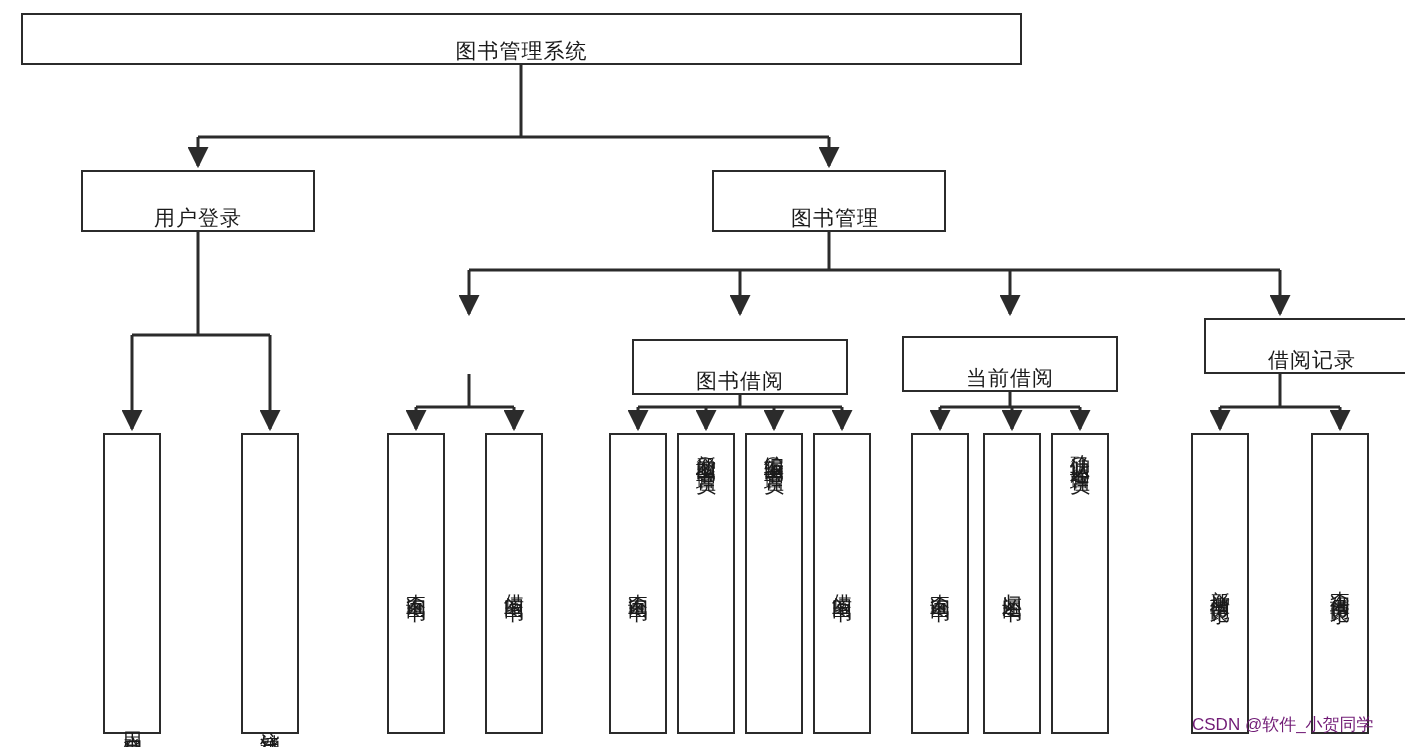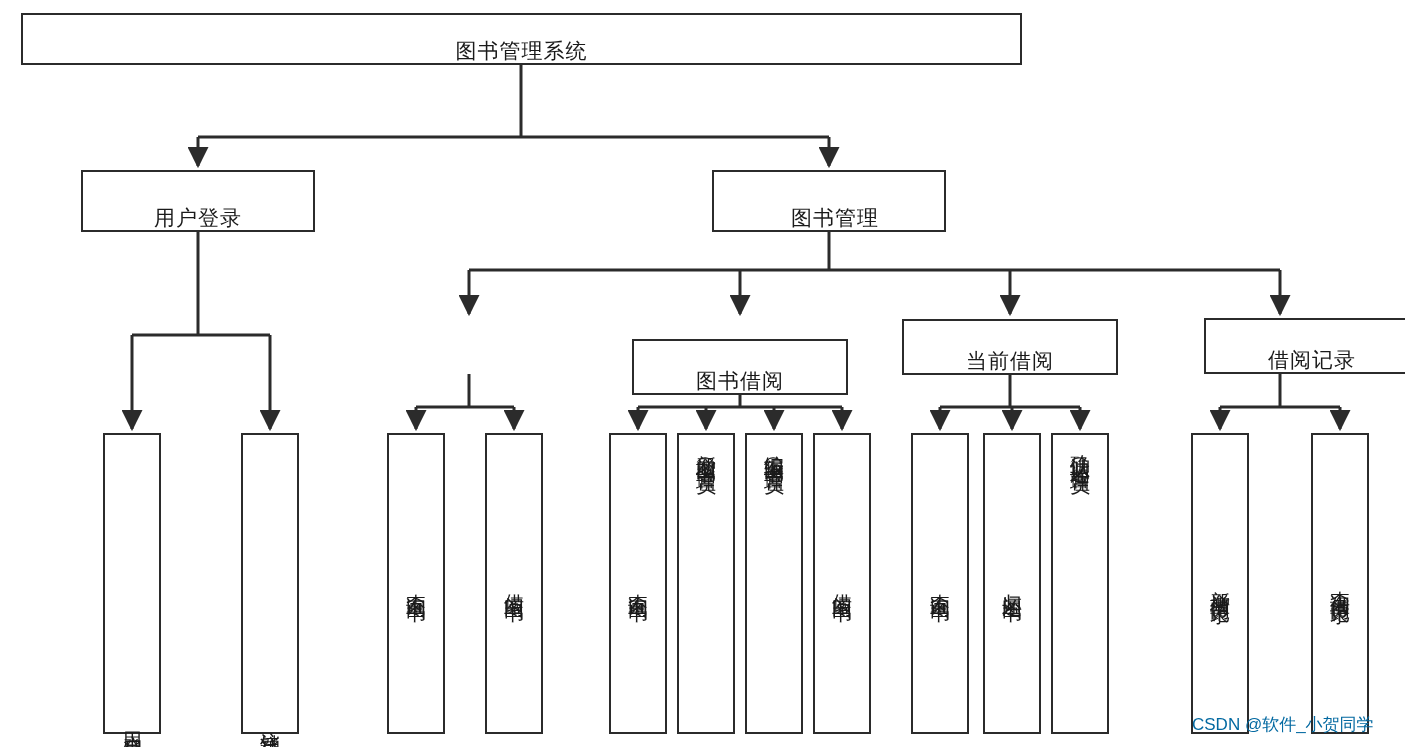--- a/index.html
+++ b/index.html
@@ -59,21 +59,21 @@
   }
   .node.v.align-bottom { align-items: flex-end; }
   .node.v.align-center { align-items: center; }
   .node.v.align-top    { align-items: flex-start; }
 
   .watermark {
     position: absolute;
     left: 1192px;
     top: 713px;
     font-size: 17px;
-    color: #0369a1;
+    color: #701a75;
     white-space: nowrap;
     z-index: 3;
     font-family: "Liberation Sans", "DejaVu Sans", sans-serif;
   }
 </style>
 </head>
 <body>
 
 <div id="canvas">
 
@@ -136,21 +136,21 @@
   <div class="node h" style="left:81px; top:170px; width:234px; height:62px;">
     <span class="label">用户登录</span>
   </div>
   <div class="node h" style="left:712px; top:170px; width:234px; height:62px;padding-left:12px;">
     <span class="label">图书管理</span>
   </div>
 
   <div class="node h" style="left:632px; top:318px; width:216px; height:56px;margin-top:21px;">
     <span class="label">图书借阅</span>
   </div>
-  <div class="node h" style="left:902px; top:319px; width:216px; height:56px;">
+  <div class="node h" style="left:902px; top:336px; width:216px; height:56px;">
     <span class="label">当前借阅</span>
   </div>
   <div class="node h" style="left:1172px; top:318px; width:216px; height:56px;margin-left:32px;">
     <span class="label">借阅记录</span>
   </div>
 
   <div class="node v align-bottom" style="left:103px; top:433px; width:58px; height:301px;">
     <span class="label">用户登录</span>
   </div>
   <div class="node v align-bottom" style="left:241px; top:433px; width:58px; height:301px;">

